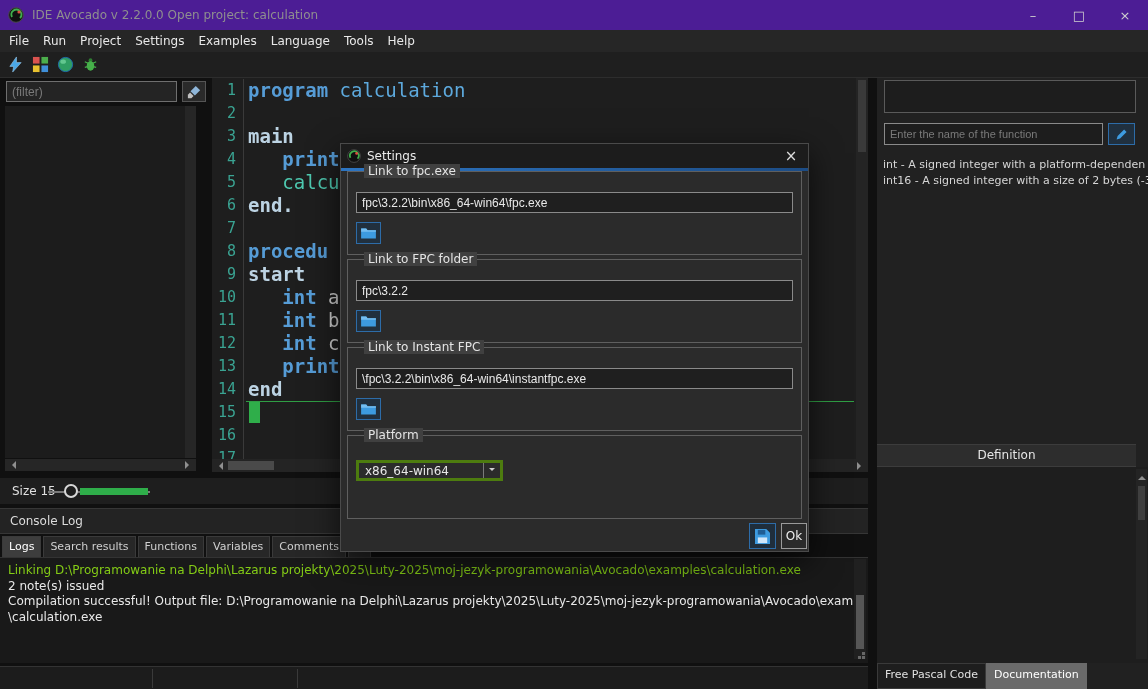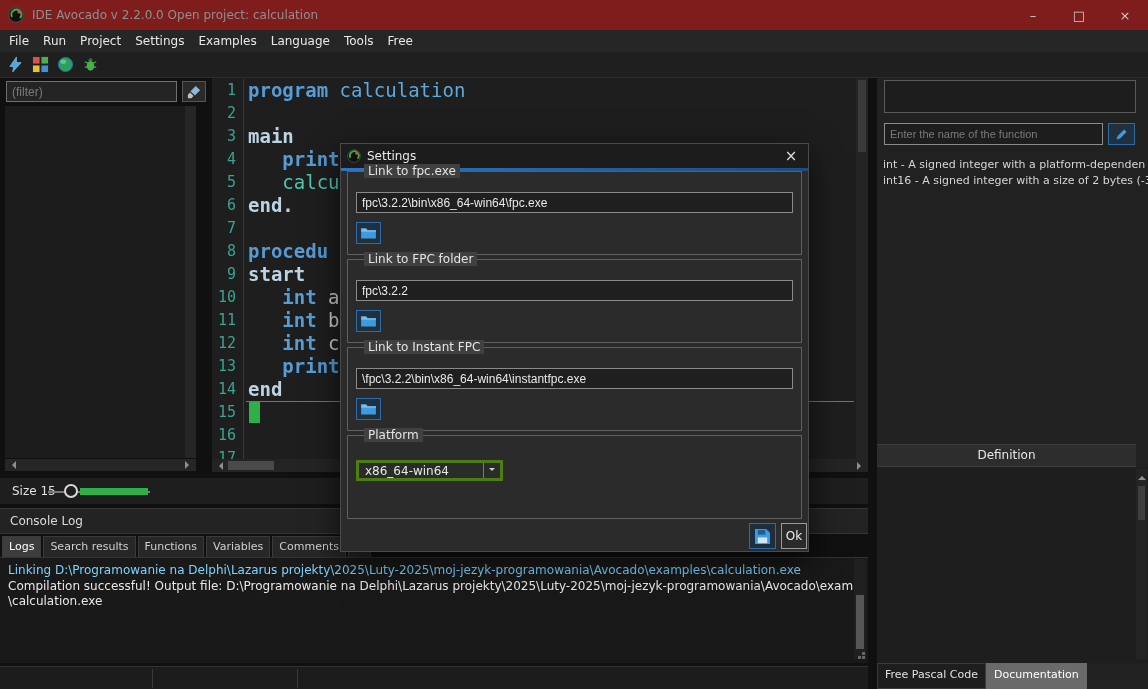--- a/index.html
+++ b/index.html
@@ -1,21 +1,21 @@
 <!DOCTYPE html>
 <html><head>
 <meta charset="utf-8">
 <style>
   * { margin:0; padding:0; box-sizing:border-box; }
   html,body { width:1148px; height:689px; }
   body { position:relative; background:#101010; overflow:hidden;
          font-family:"DejaVu Sans","Liberation Sans",sans-serif; color:#e0e0e0; }
 
   
-  .titlebar { position:absolute; left:0; top:0; width:1148px; height:30px; background:#7f1d1d;
+  .titlebar { position:absolute; left:0; top:0; width:1148px; height:30px; background:#4c1d95;
               display:flex; align-items:center; padding-left:8px; }
   .title-text { color:#8f8f8f; font-size:12px; margin-left:8px; }
   .win-controls { margin-left:auto; display:flex; height:100%; }
   .win-btn { width:46px; display:flex; align-items:center; justify-content:center;
              color:#cfcfcf; font-size:13px; }
 
   
   .menubar { position:absolute; top:30px; left:0; width:1148px; height:22px; background:#262626;
              display:flex; align-items:center; padding-left:2px; }
   .menu-item { padding:0 7px; font-size:12px; color:#e8e8e8; line-height:22px; }
@@ -70,21 +70,21 @@
   .console-header { position:absolute; left:0; top:508px; width:868px; height:26px; background:#232323;
                     border-top:1px solid #363636; border-bottom:1px solid #363636;
                     line-height:24px; padding-left:10px; font-size:12px; color:#dcdcdc; }
   .console-tabs { position:absolute; left:2px; top:536px; height:21px; display:flex; gap:2px; }
   .ctab { padding:0 6px; font-size:11px; line-height:20px; color:#cfcfcf; background:#272727;
           border:1px solid #3a3a3a; border-bottom:none; white-space:nowrap; }
   .ctab.active { background:#3d3d3d; color:#ffffff; }
   .console-log { position:absolute; left:0; top:557px; width:868px; height:106px; background:#191919;
                  border-top:1px solid #333333; padding:5px 8px; overflow:hidden; }
   .logline { font-size:12px; line-height:15.5px; white-space:pre; overflow:hidden; }
-  .log-gray  { color:#7dd3fc; }
+  .log-gray  { color:#84cc16; }
   .log-teal  { color:#4fc1a8; }
   .log-white { color:#e8e8e8; }
   .log-vscroll { position:absolute; left:854px; top:559px; width:12px; height:100px; background:#202020; }
   .log-vthumb  { position:absolute; left:2px; top:36px; width:8px; height:54px; background:#565656; }
   .grip { position:absolute; left:858px; top:656px; width:3px; height:3px; background:#666;
           box-shadow:4px 0 0 #666, 4px -4px 0 #666; }
 
   
   .status-bar { position:absolute; left:0; top:666px; width:868px; height:23px; background:#1c1c1c;
                 border-top:1px solid #333; }
@@ -157,21 +157,21 @@
 </div>
 
 <div class="menubar">
     <div class="menu-item">File</div>
     <div class="menu-item">Run</div>
     <div class="menu-item">Project</div>
     <div class="menu-item">Settings</div>
     <div class="menu-item">Examples</div>
     <div class="menu-item">Language</div>
     <div class="menu-item">Tools</div>
-    <div class="menu-item">Free</div>
+    <div class="menu-item">Help</div>
   </div>
 
 <div class="toolbar">
   <span class="tool-btn">
     <svg width="17" height="17" viewBox="0 0 18 18">
         <path d="M10 1 L3 11 h4 L6 17 L15 7 h-5 z" fill="#49a8e8" stroke="#9fd0f2" stroke-width="0.6"></path>
       </svg>
   </span>
   <span class="tool-btn">
     <svg width="17" height="17" viewBox="0 0 18 18">
@@ -313,20 +313,21 @@
     <div class="ctab active">Logs</div>
     <div class="ctab">Search results</div>
     <div class="ctab">Functions</div>
     <div class="ctab">Variables</div>
     <div class="ctab">Comments</div>
     <div class="ctab">M</div>
   </div>
 <div class="console-log">
   <div>
       <div class="logline log-gray">Linking D:\Programowanie na Delphi\Lazarus projekty\2025\Luty-2025\moj-jezyk-programowania\Avocado\examples\calculation.exe</div>
+      <div class="logline log-white">2 note(s) issued</div>
       <div class="logline log-white">Compilation successful! Output file: D:\Programowanie na Delphi\Lazarus projekty\2025\Luty-2025\moj-jezyk-programowania\Avocado\examples</div>
       <div class="logline log-white">\calculation.exe</div>
     </div>
 </div>
 <div class="log-vscroll">
   <div class="log-vthumb"></div>
 </div>
 <div class="grip"></div>
 
 <div class="status-bar">

